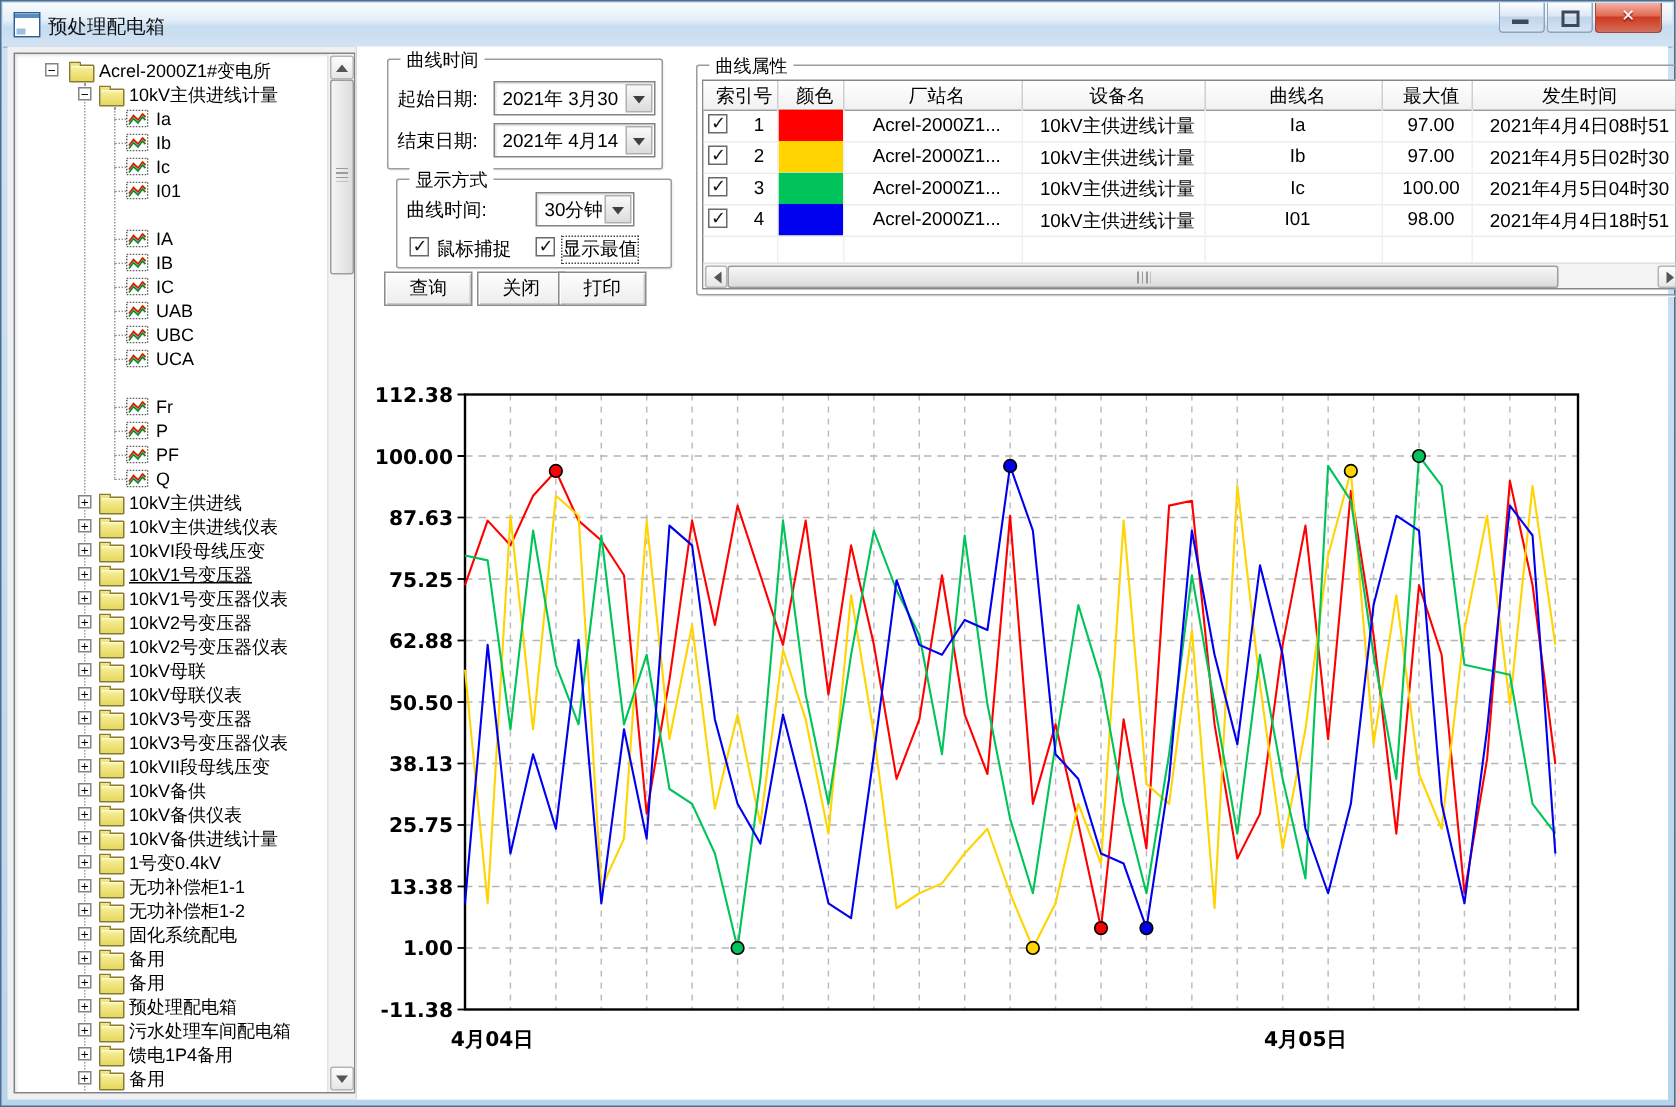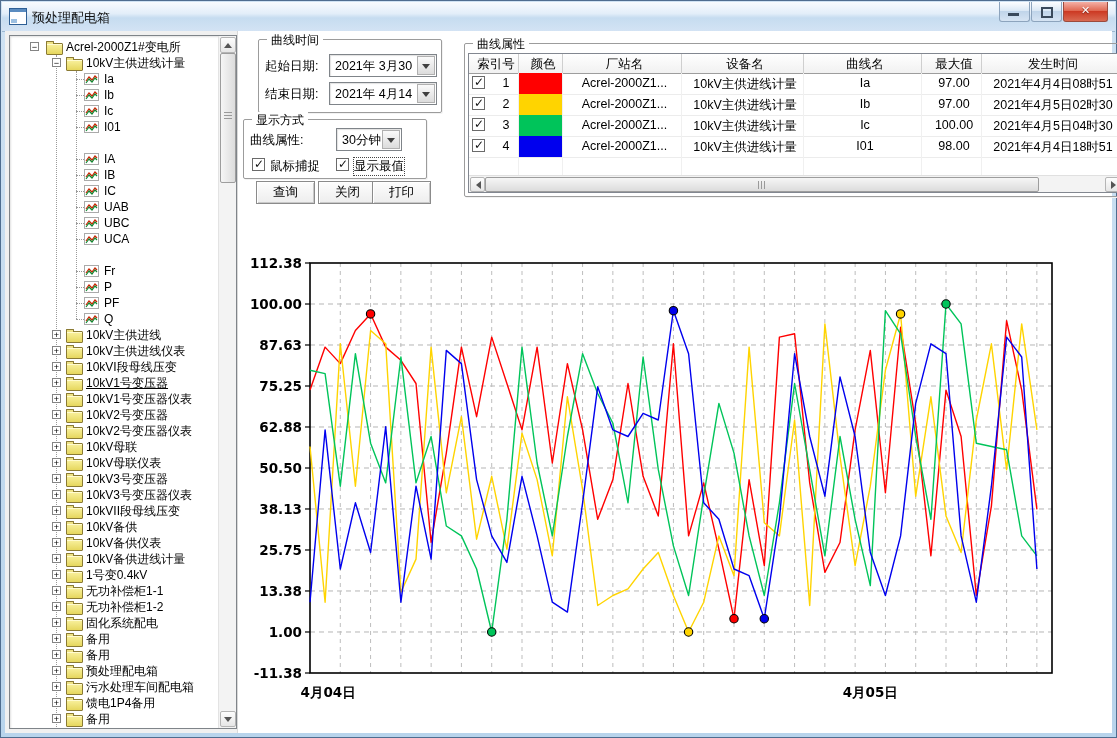--- a/index.html
+++ b/index.html
@@ -414,24 +414,24 @@
           </div>
           <div class="fieldrow" style="left:6px;top:42px;right:6px;">
             <span class="lbl">结束日期:</span>
             <div class="combo" style="left:64px;top:0;width:106px;">
               <span class="val">2021年  4月14</span>
               <span class="drop"></span>
             </div>
           </div>
         </div>
 
-        <div class="groupbox" style="left:5px;top:88px;width:182px;height:58px;text-decoration:underline;">
+        <div class="groupbox" style="left:26px;top:88px;width:182px;height:58px;text-decoration:underline;">
           <span class="gb-title">显示方式</span>
           <div class="fieldrow" style="left:6px;top:8px;right:6px;">
-            <span class="lbl">曲线属性:</span>
+            <span class="lbl">曲线时间:</span>
             <div class="combo" style="left:86px;top:0;width:64px;">
               <span class="val">30分钟</span>
               <span class="drop"></span>
             </div>
           </div>
           <div class="fieldrow" style="left:6px;top:36px;right:0;">
             <span class="cb" style="left:2px;top:2px;"></span>
             <span class="cb-lbl" style="left:20px;top:2px;">鼠标捕捉</span>
             <span class="cb" style="left:86px;top:2px;"></span>
             <span class="cb-lbl focused" style="left:104px;top:2px;">显示最值</span>

